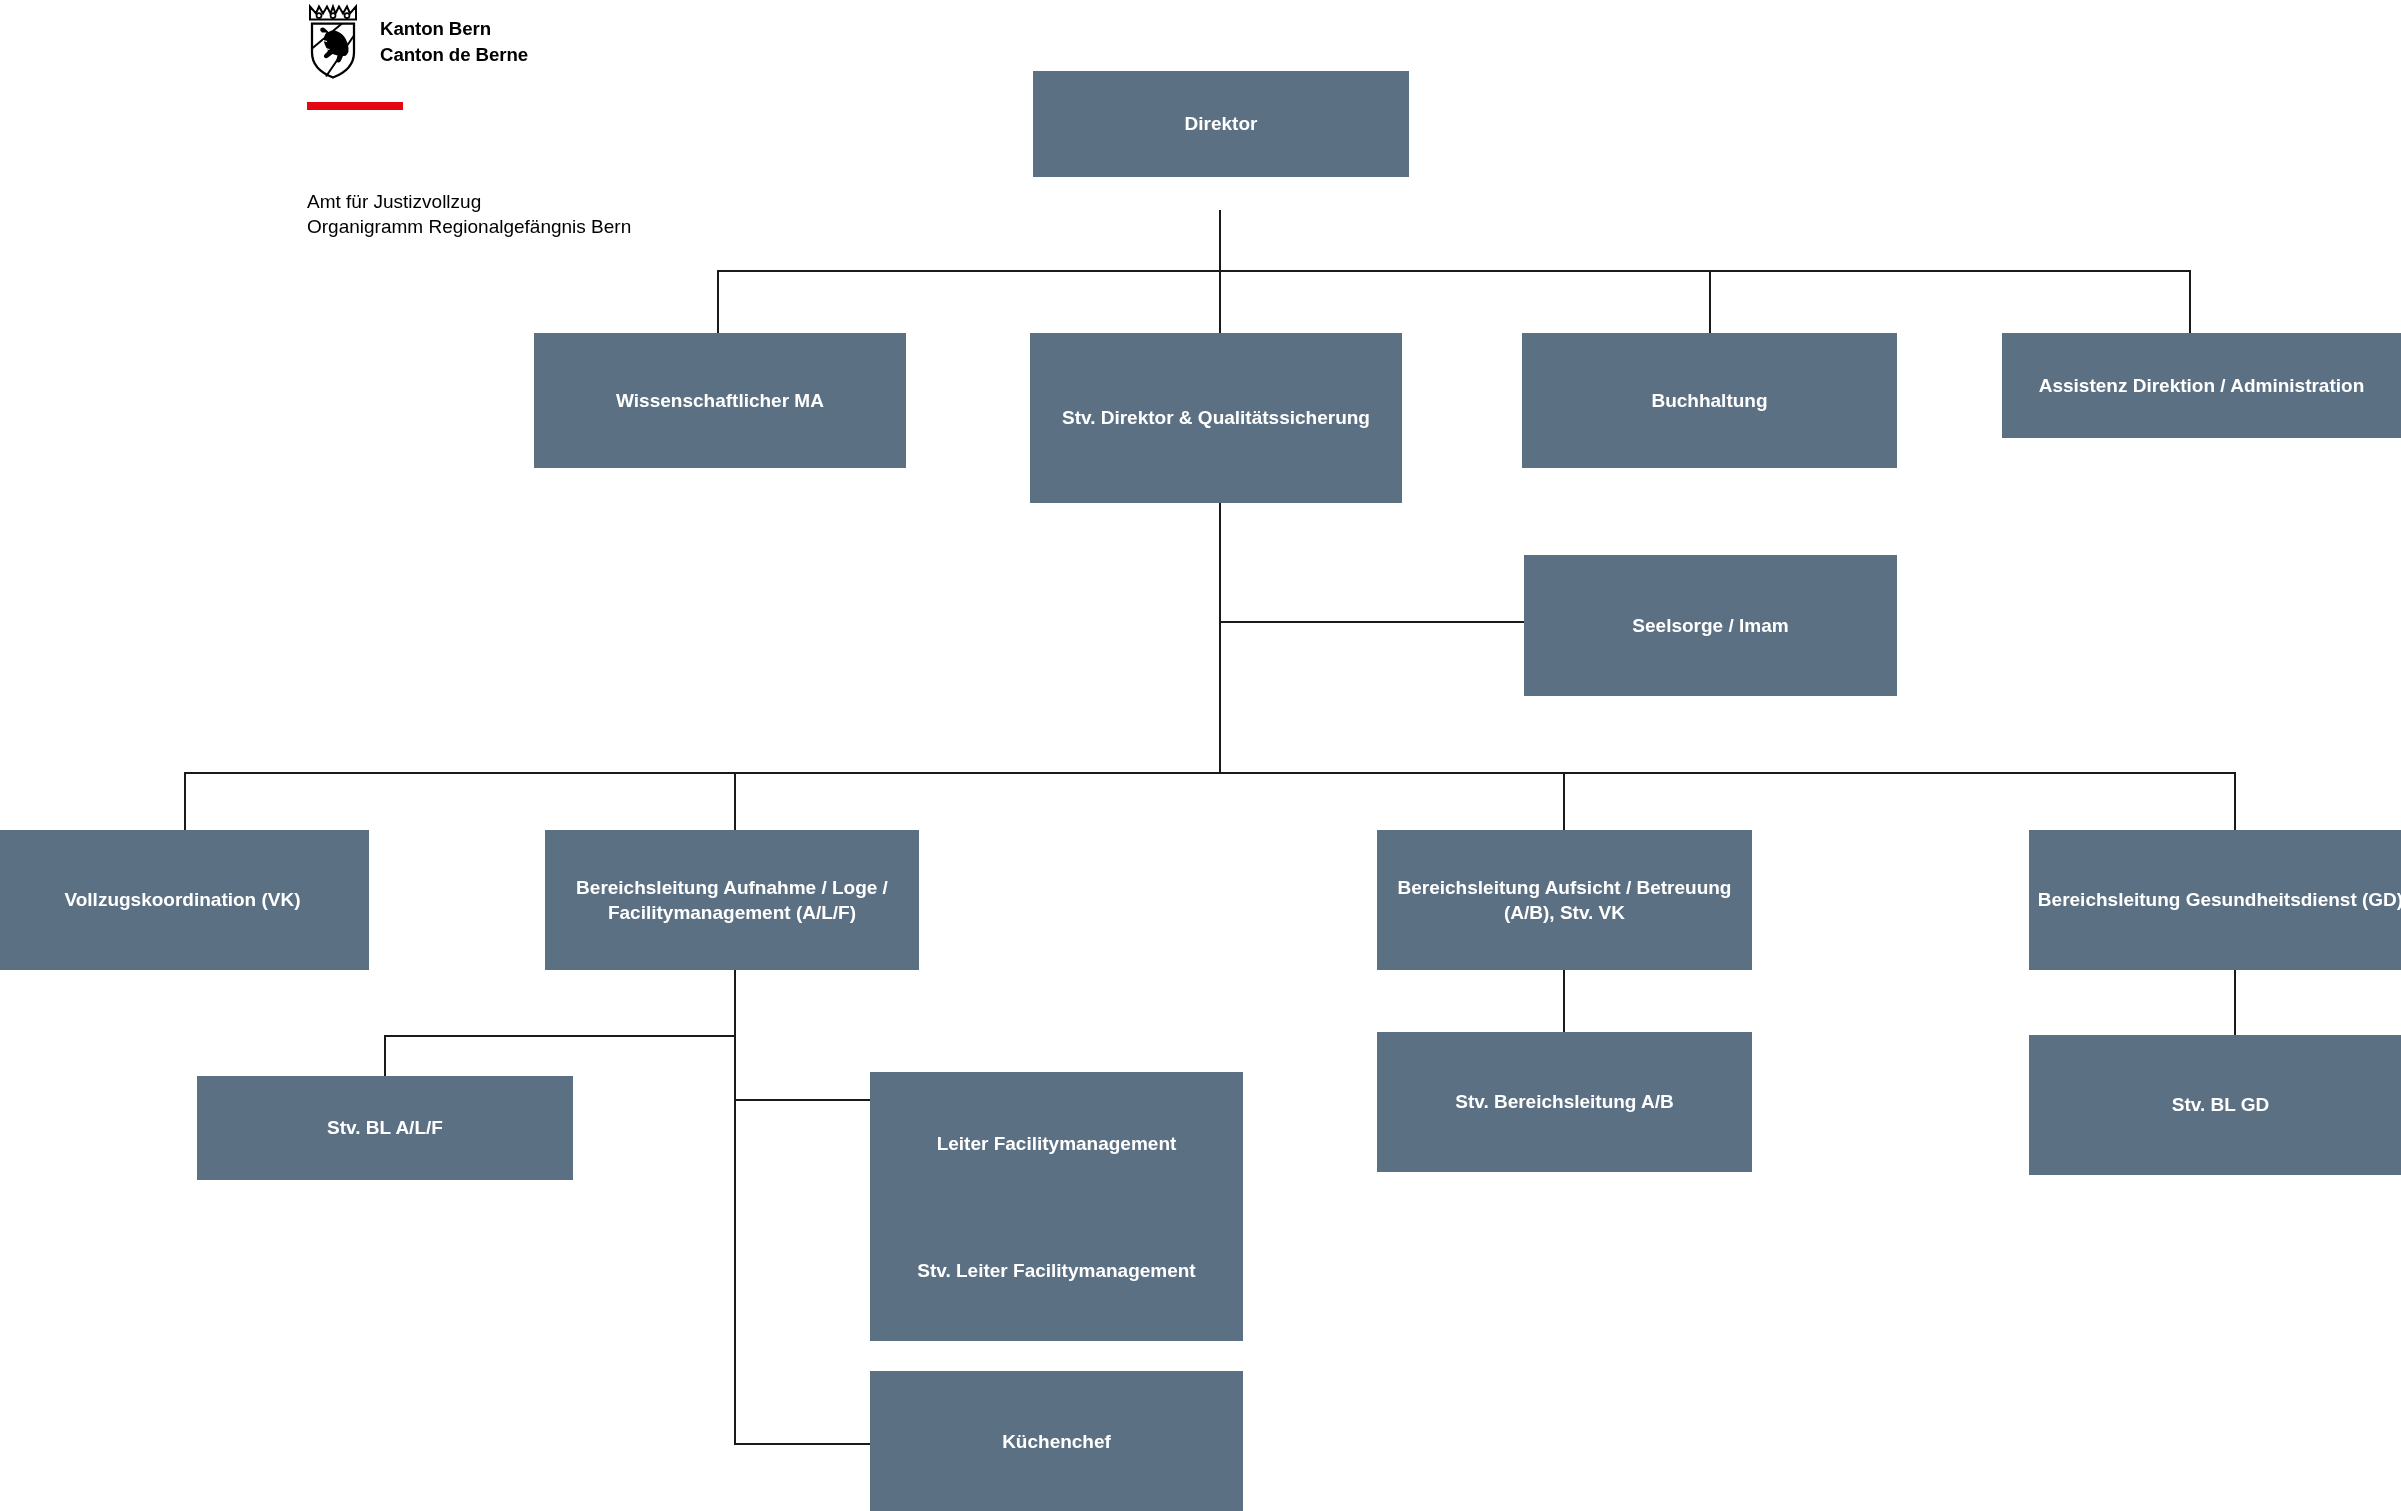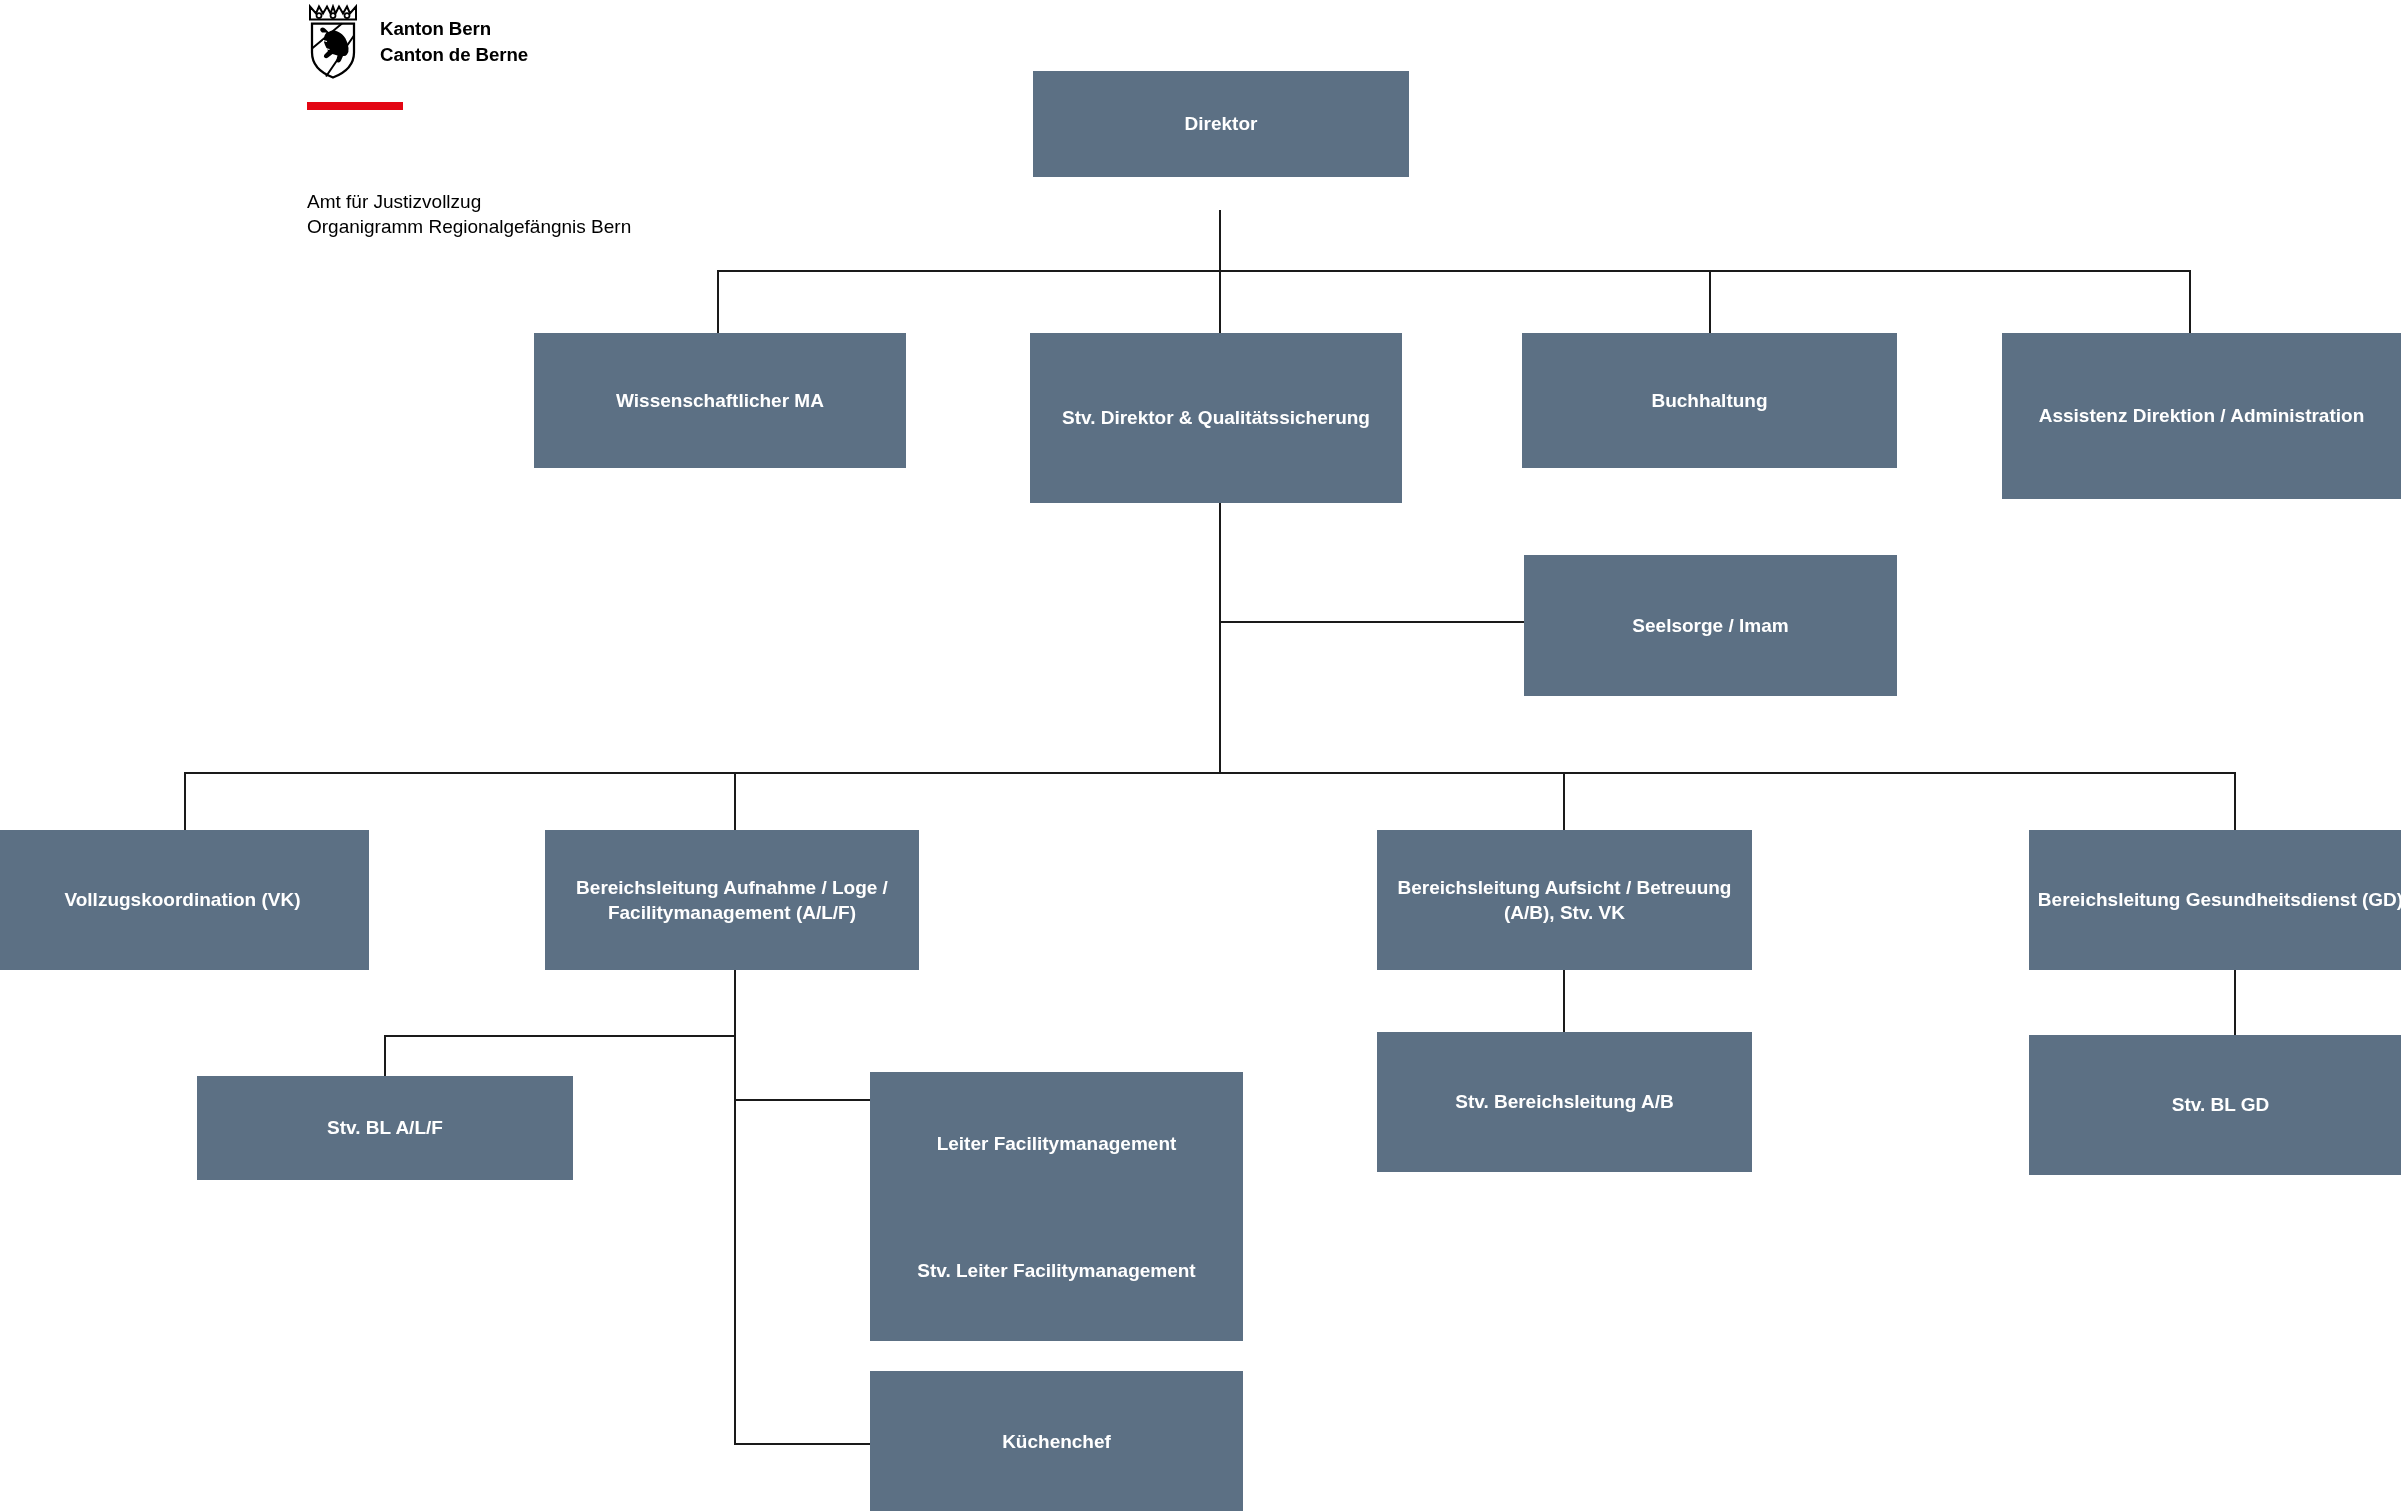--- a/index.html
+++ b/index.html
@@ -164,21 +164,21 @@
   </div>
 
   <div class="node" style="left:1030px; top:333px; width:372px; height:170px;">
     <span>Stv. Direktor &amp; Qualitätssicherung</span>
   </div>
 
   <div class="node" style="left:1522px; top:333px; width:375px; height:135px;">
     <span>Buchhaltung</span>
   </div>
 
-  <div class="node" style="left:2002px; top:333px; width:399px; height:166px;text-align:right;">
+  <div class="node" style="left:2002px; top:333px; width:399px; height:105px;text-align:right;">
     <span>Assistenz Direktion / Administration</span>
   </div>
 
   <div class="node" style="left:1524px; top:555px; width:373px; height:141px;">
     <span>Seelsorge / Imam</span>
   </div>
 
   <div class="node" style="left:-4px; top:830px; width:373px; height:140px;">
     <span>Vollzugskoordination (VK)</span>
   </div>

